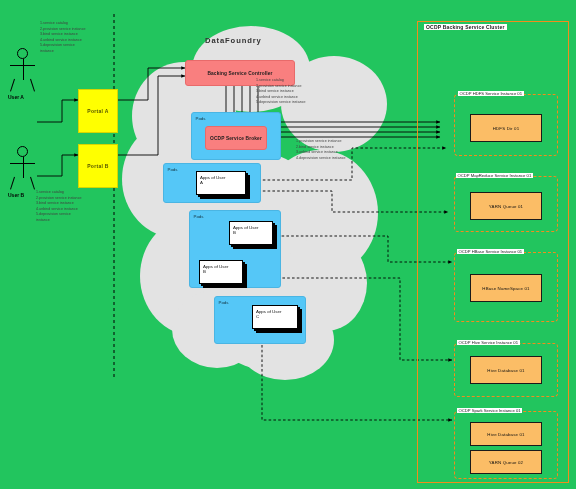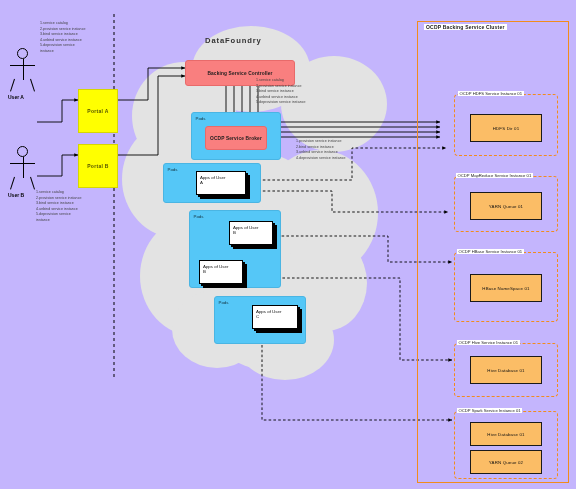--- a/index.html
+++ b/index.html
@@ -7,21 +7,21 @@
     padding: 0;
     background: #ffffff;
   }
   body {
     font-family: "Liberation Sans", sans-serif;
   }
   #canvas {
     position: relative;
     width: 576px;
     height: 489px;
-    background: #c4b5fd;
+    background: #22c55e;
     overflow: hidden;
   }
   
   .abs { position: absolute; }
   .txt-tiny {
     font-size: 3.6px;
     line-height: 1.55;
     color: #3f3f3f;
     white-space: pre-line;
     letter-spacing: 0.05px;

